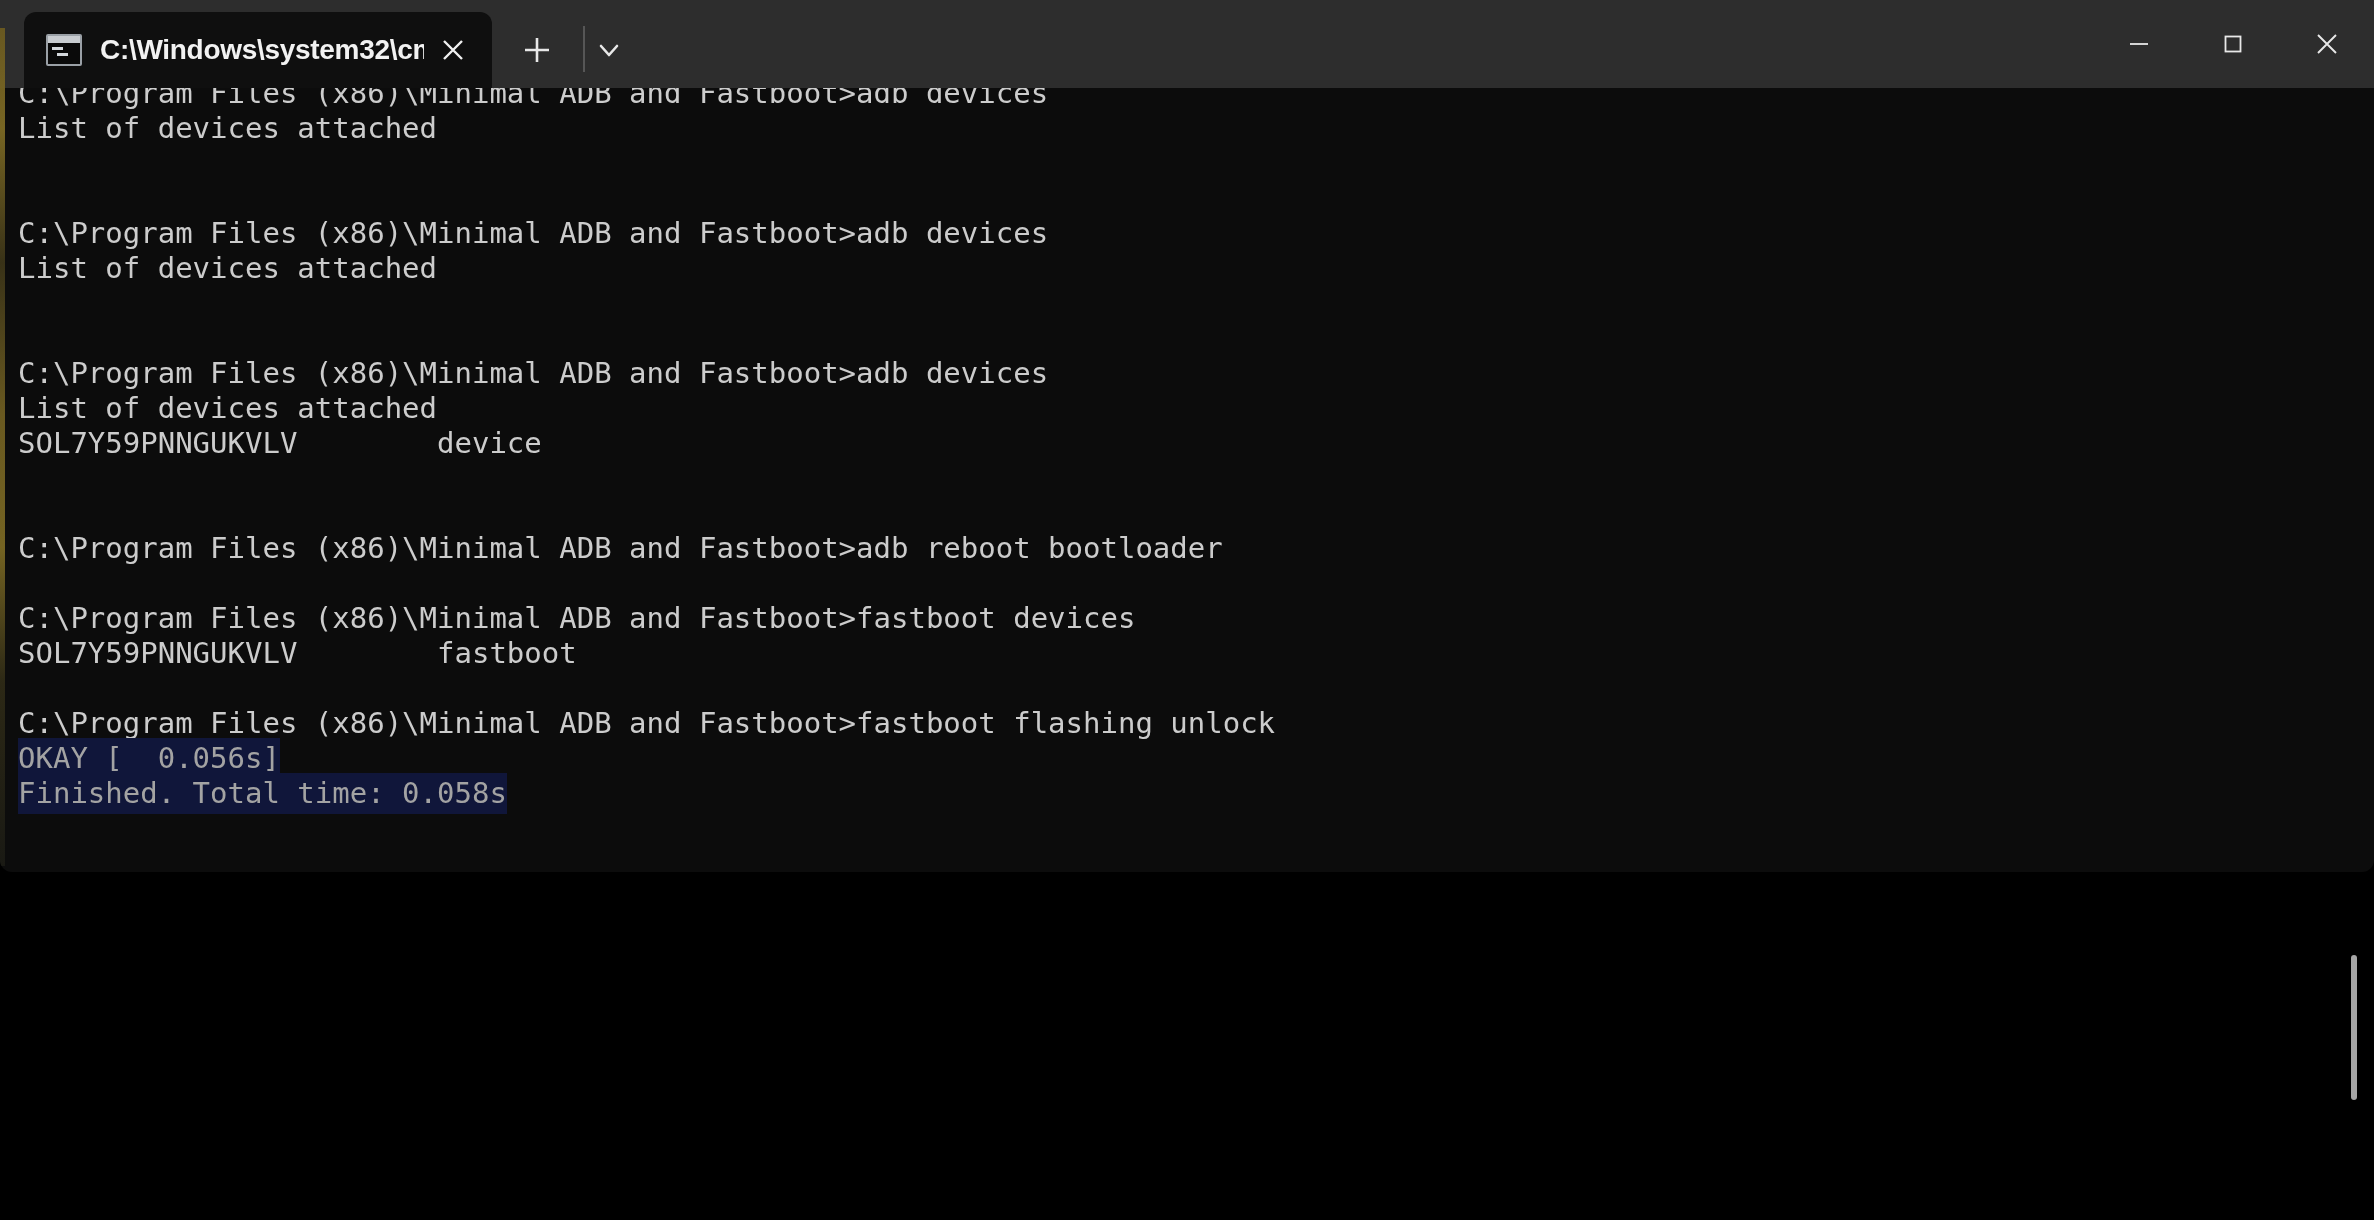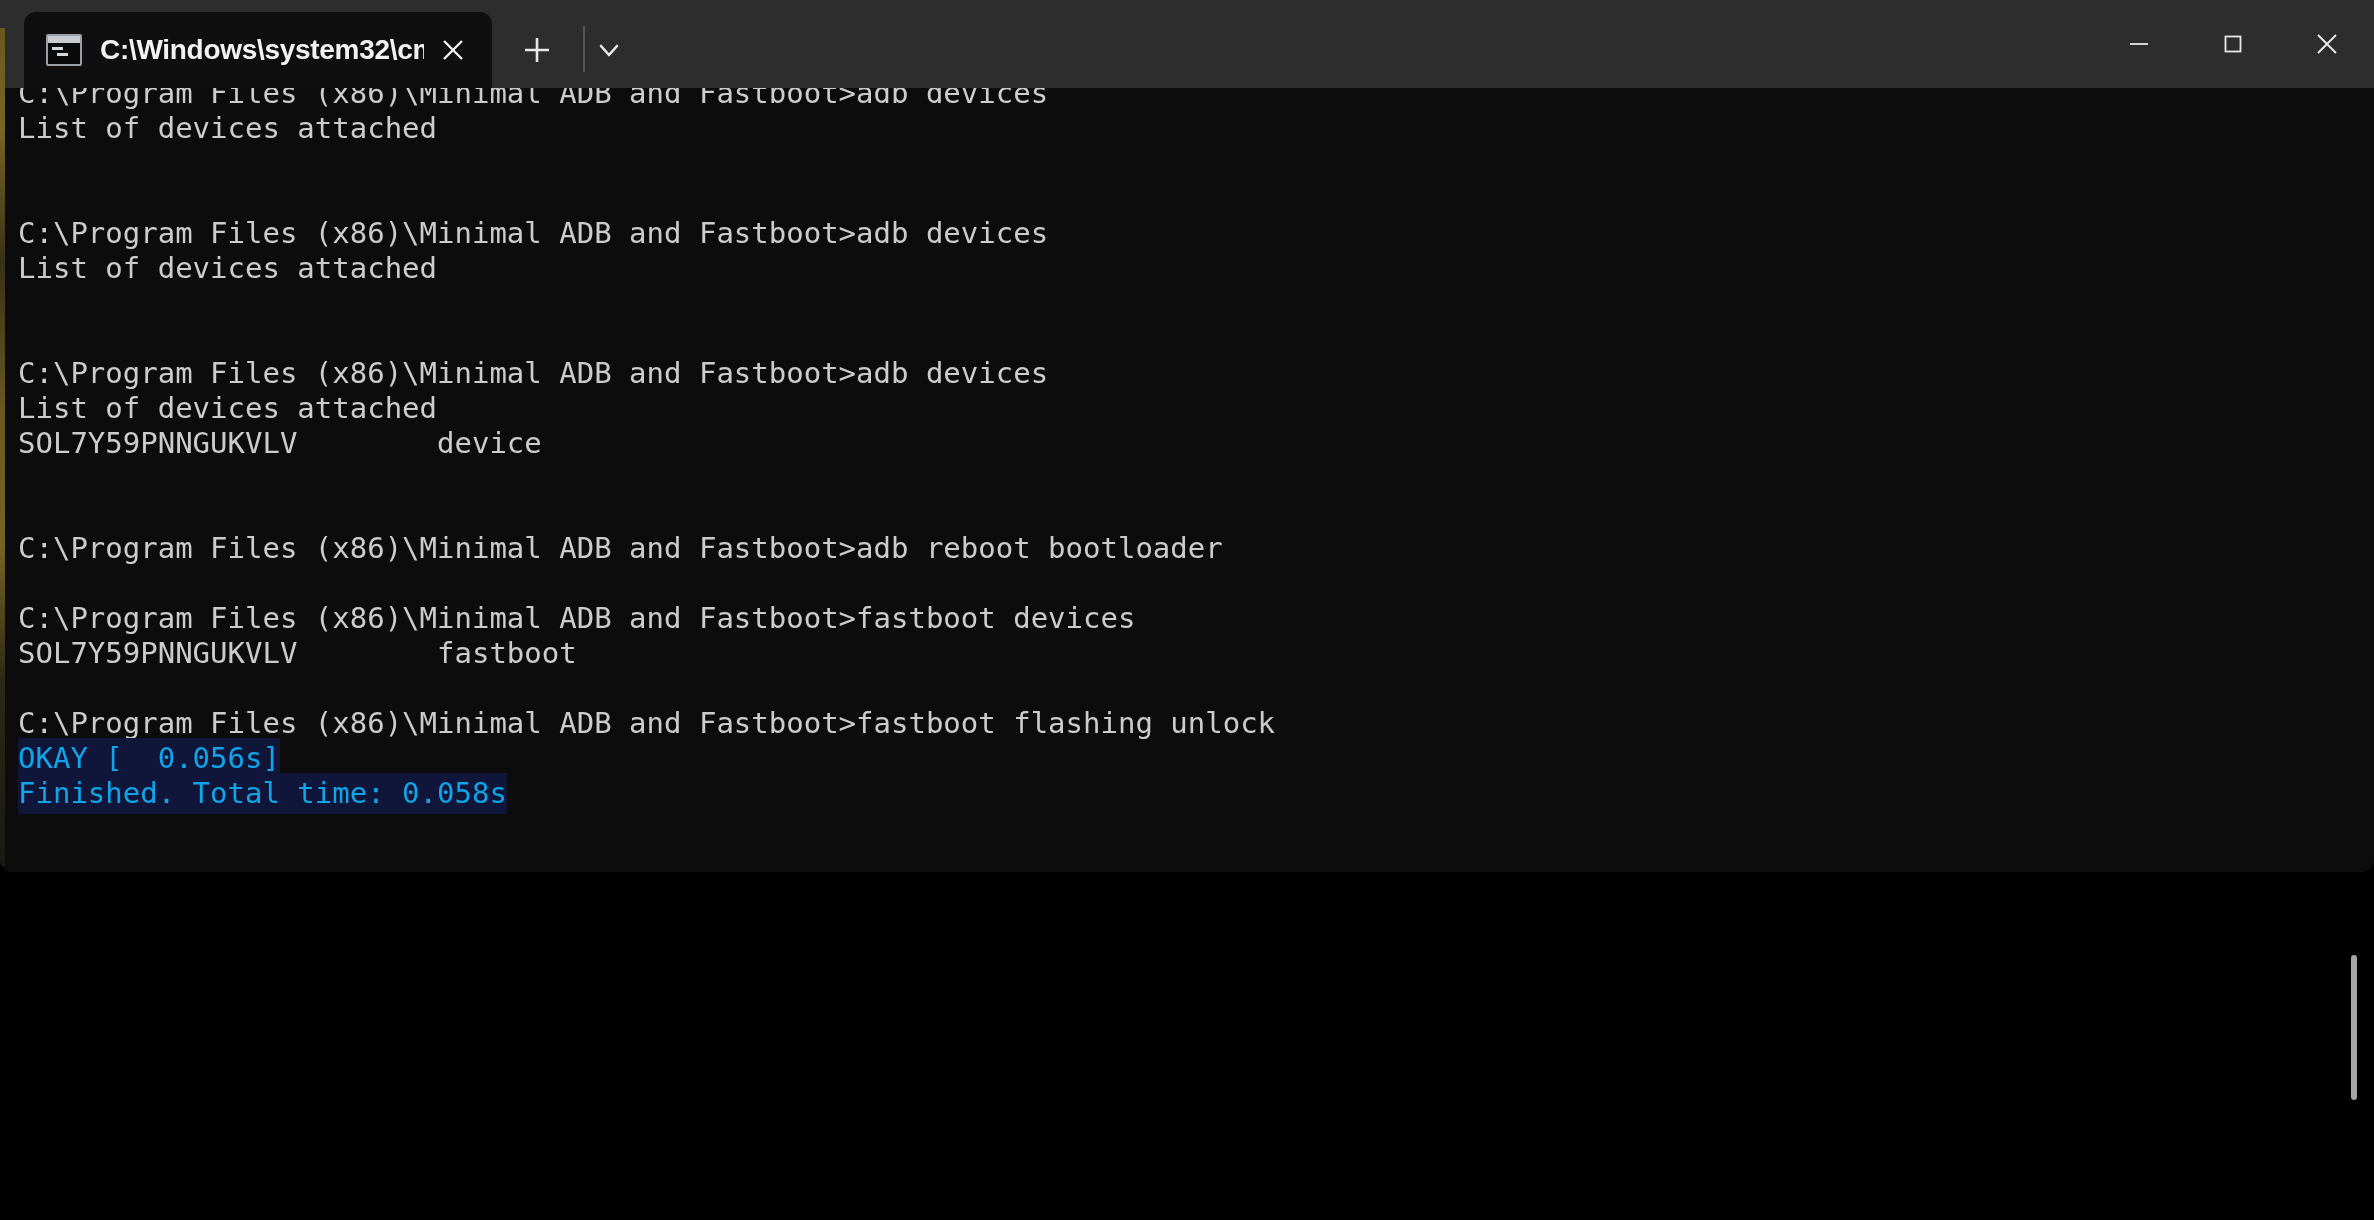--- a/index.html
+++ b/index.html
@@ -201,21 +201,21 @@
 
   .line {
     height: 35px;
     white-space: pre;
     position: relative;
   }
   .line.blank { color: transparent; }
 
   .line .sel {
     background: #10163a;
-    color: #0ea5e9;
+    color: #a3a3a3;
     padding: 3px 0 4px 0;
     box-decoration-break: clone;
   }
 
   
   .scrollbar-track {
     position: absolute;
     right: 8px;
     top: 0px;
     width: 18px;

